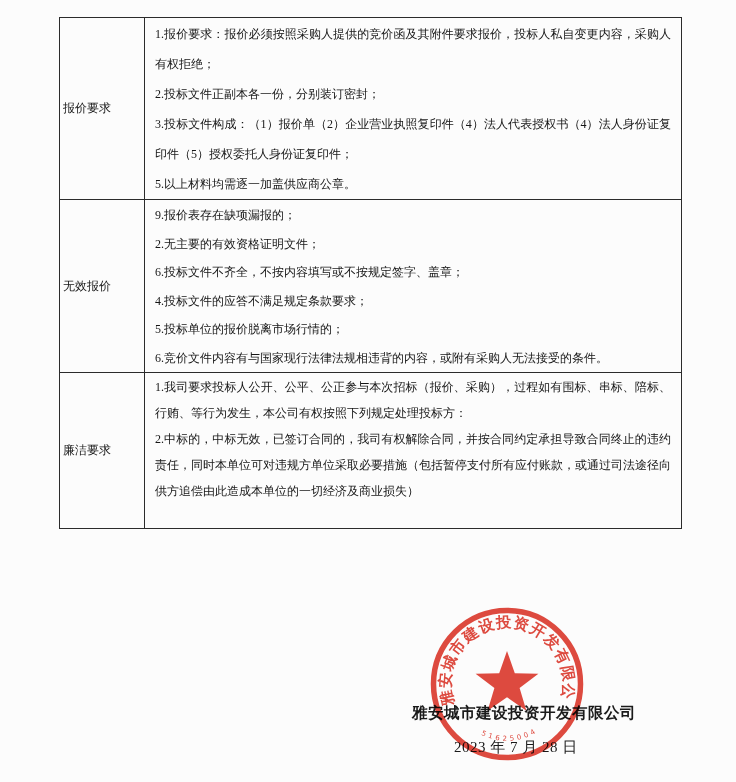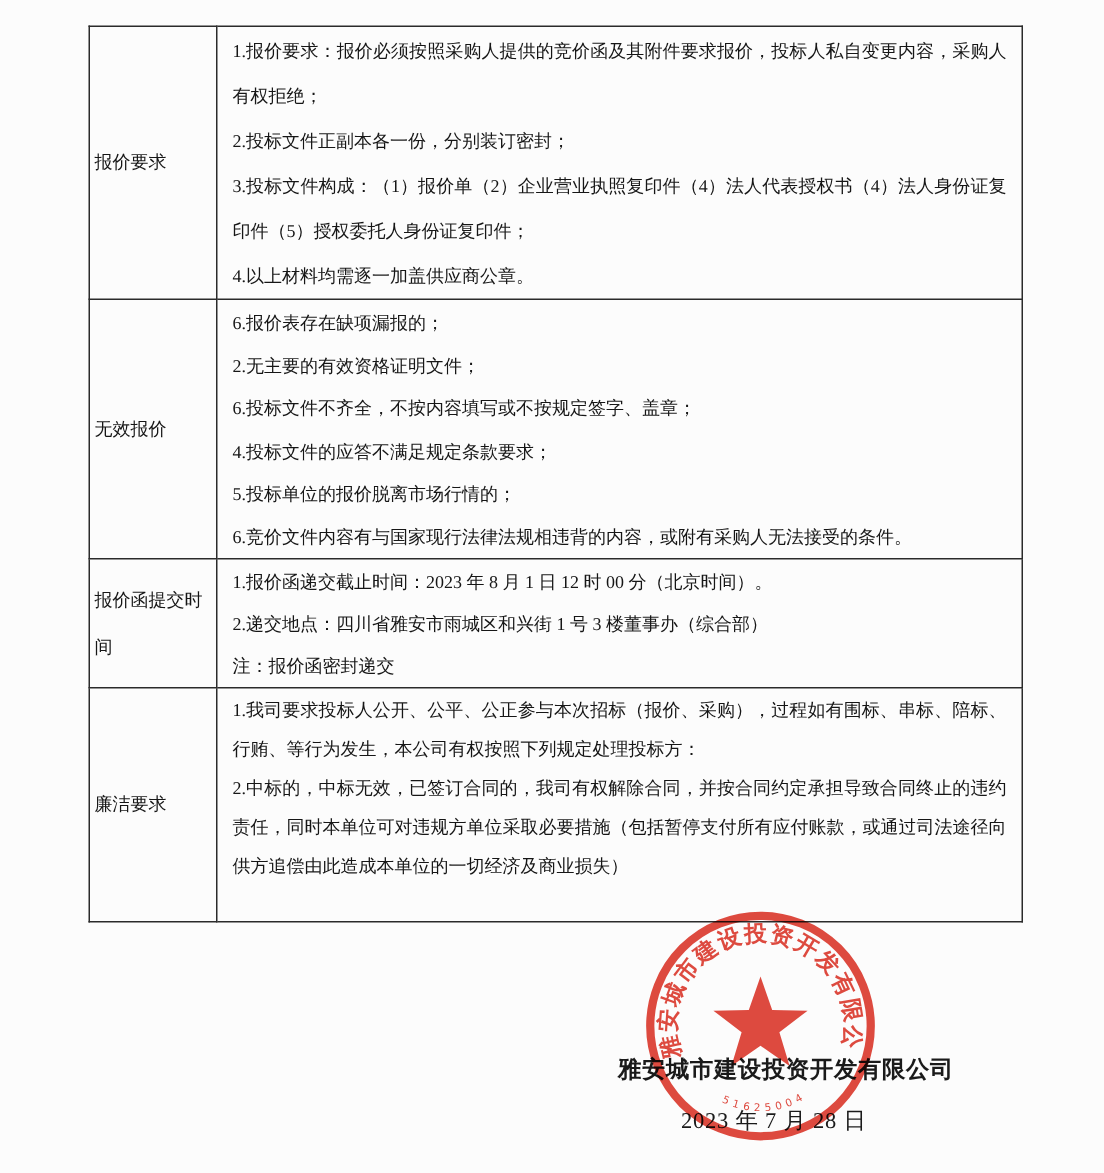--- a/index.html
+++ b/index.html
@@ -89,40 +89,32 @@
 <div class="page">
 
   <table class="doc-table">
     <tbody>
         <tr class="r0">
       <td class="label">报价要求</td>
       <td class="content">
         <p>1.报价要求：报价必须按照采购人提供的竞价函及其附件要求报价，投标人私自变更内容，采购人有权拒绝；</p>
         <p>2.投标文件正副本各一份，分别装订密封；</p>
         <p>3.投标文件构成：（1）报价单（2）企业营业执照复印件（4）法人代表授权书（4）法人身份证复印件（5）授权委托人身份证复印件；</p>
-        <p>4.以上材料均需逐一加盖供应商公章。</p>
+        <p>5.以上材料均需逐一加盖供应商公章。</p>
       </td>
     </tr>
     <tr class="r1">
       <td class="label">无效报价</td>
       <td class="content">
-        <p>6.报价表存在缺项漏报的；</p>
+        <p>9.报价表存在缺项漏报的；</p>
         <p>2.无主要的有效资格证明文件；</p>
         <p>6.投标文件不齐全，不按内容填写或不按规定签字、盖章；</p>
         <p>4.投标文件的应答不满足规定条款要求；</p>
         <p>5.投标单位的报价脱离市场行情的；</p>
         <p>6.竞价文件内容有与国家现行法律法规相违背的内容，或附有采购人无法接受的条件。</p>
-      </td>
-    </tr>
-    <tr class="r2">
-      <td class="label">报价函提交时间</td>
-      <td class="content">
-        <p>1.报价函递交截止时间：2023 年 8 月 1 日 12 时 00 分（北京时间）。</p>
-        <p>2.递交地点：四川省雅安市雨城区和兴街 1 号 3 楼董事办（综合部）</p>
-        <p>注：报价函密封递交</p>
       </td>
     </tr>
     <tr class="r4">
       <td class="label">廉洁要求</td>
       <td class="content">
         <p>1.我司要求投标人公开、公平、公正参与本次招标（报价、采购），过程如有围标、串标、陪标、行贿、等行为发生，本公司有权按照下列规定处理投标方：</p>
         <p>2.中标的，中标无效，已签订合同的，我司有权解除合同，并按合同约定承担导致合同终止的违约责任，同时本单位可对违规方单位采取必要措施（包括暂停支付所有应付账款，或通过司法途径向供方追偿由此造成本单位的一切经济及商业损失）</p>
       </td>
     </tr>
   </tbody>

